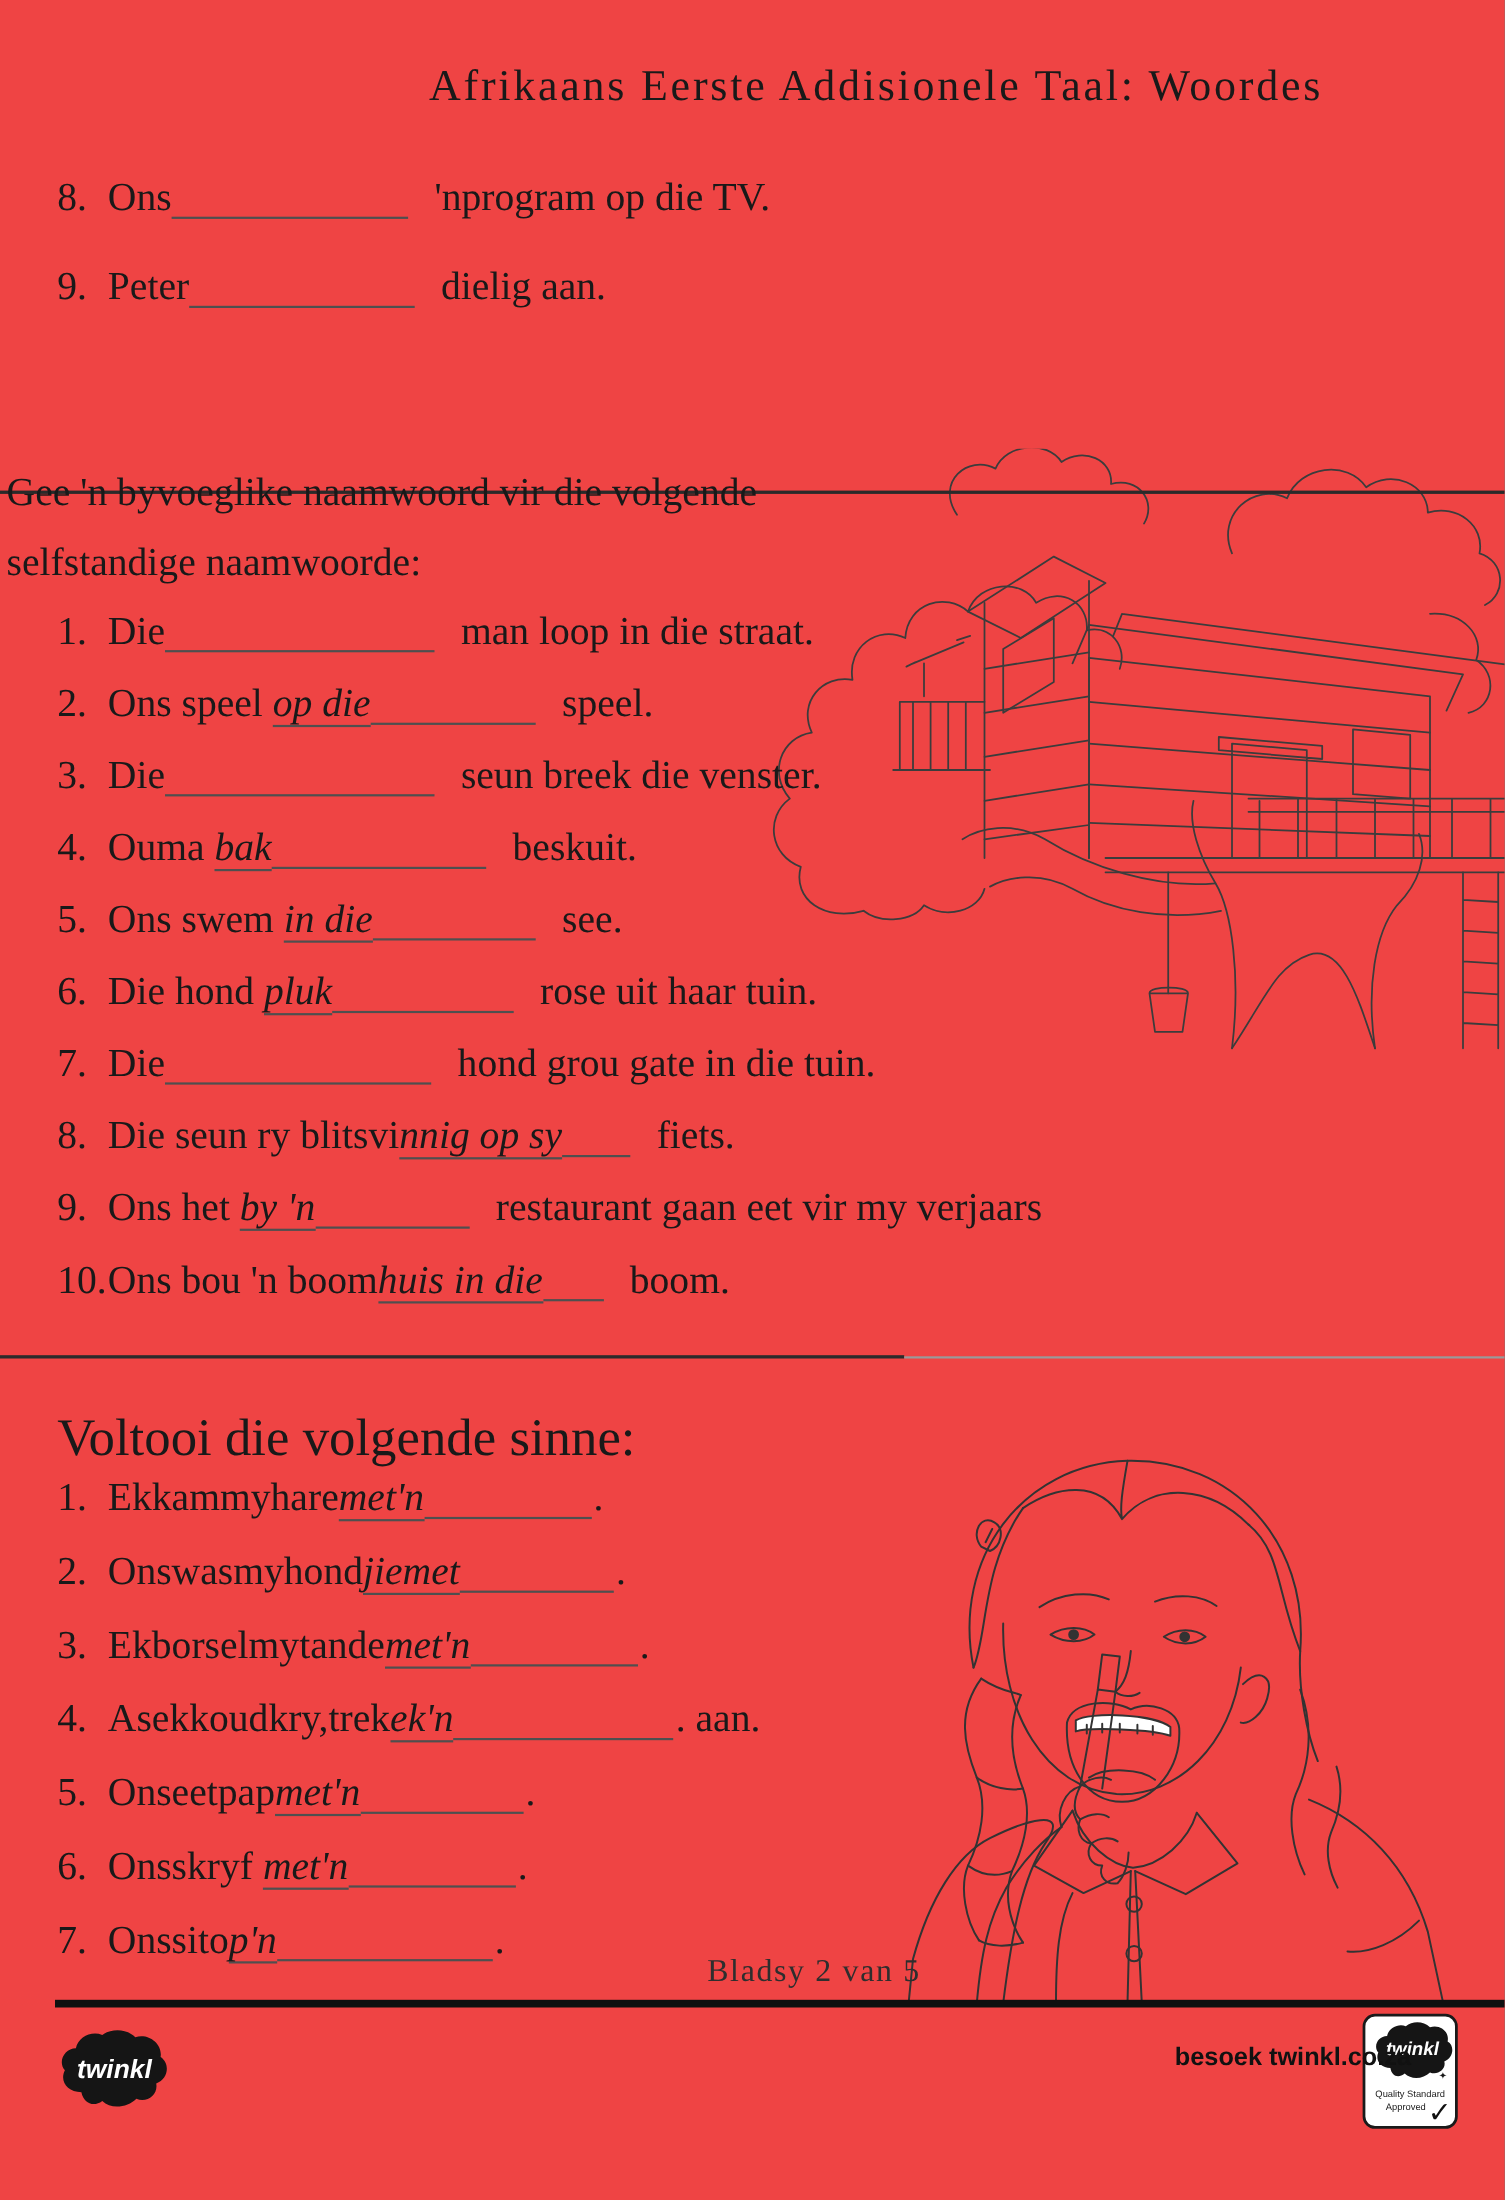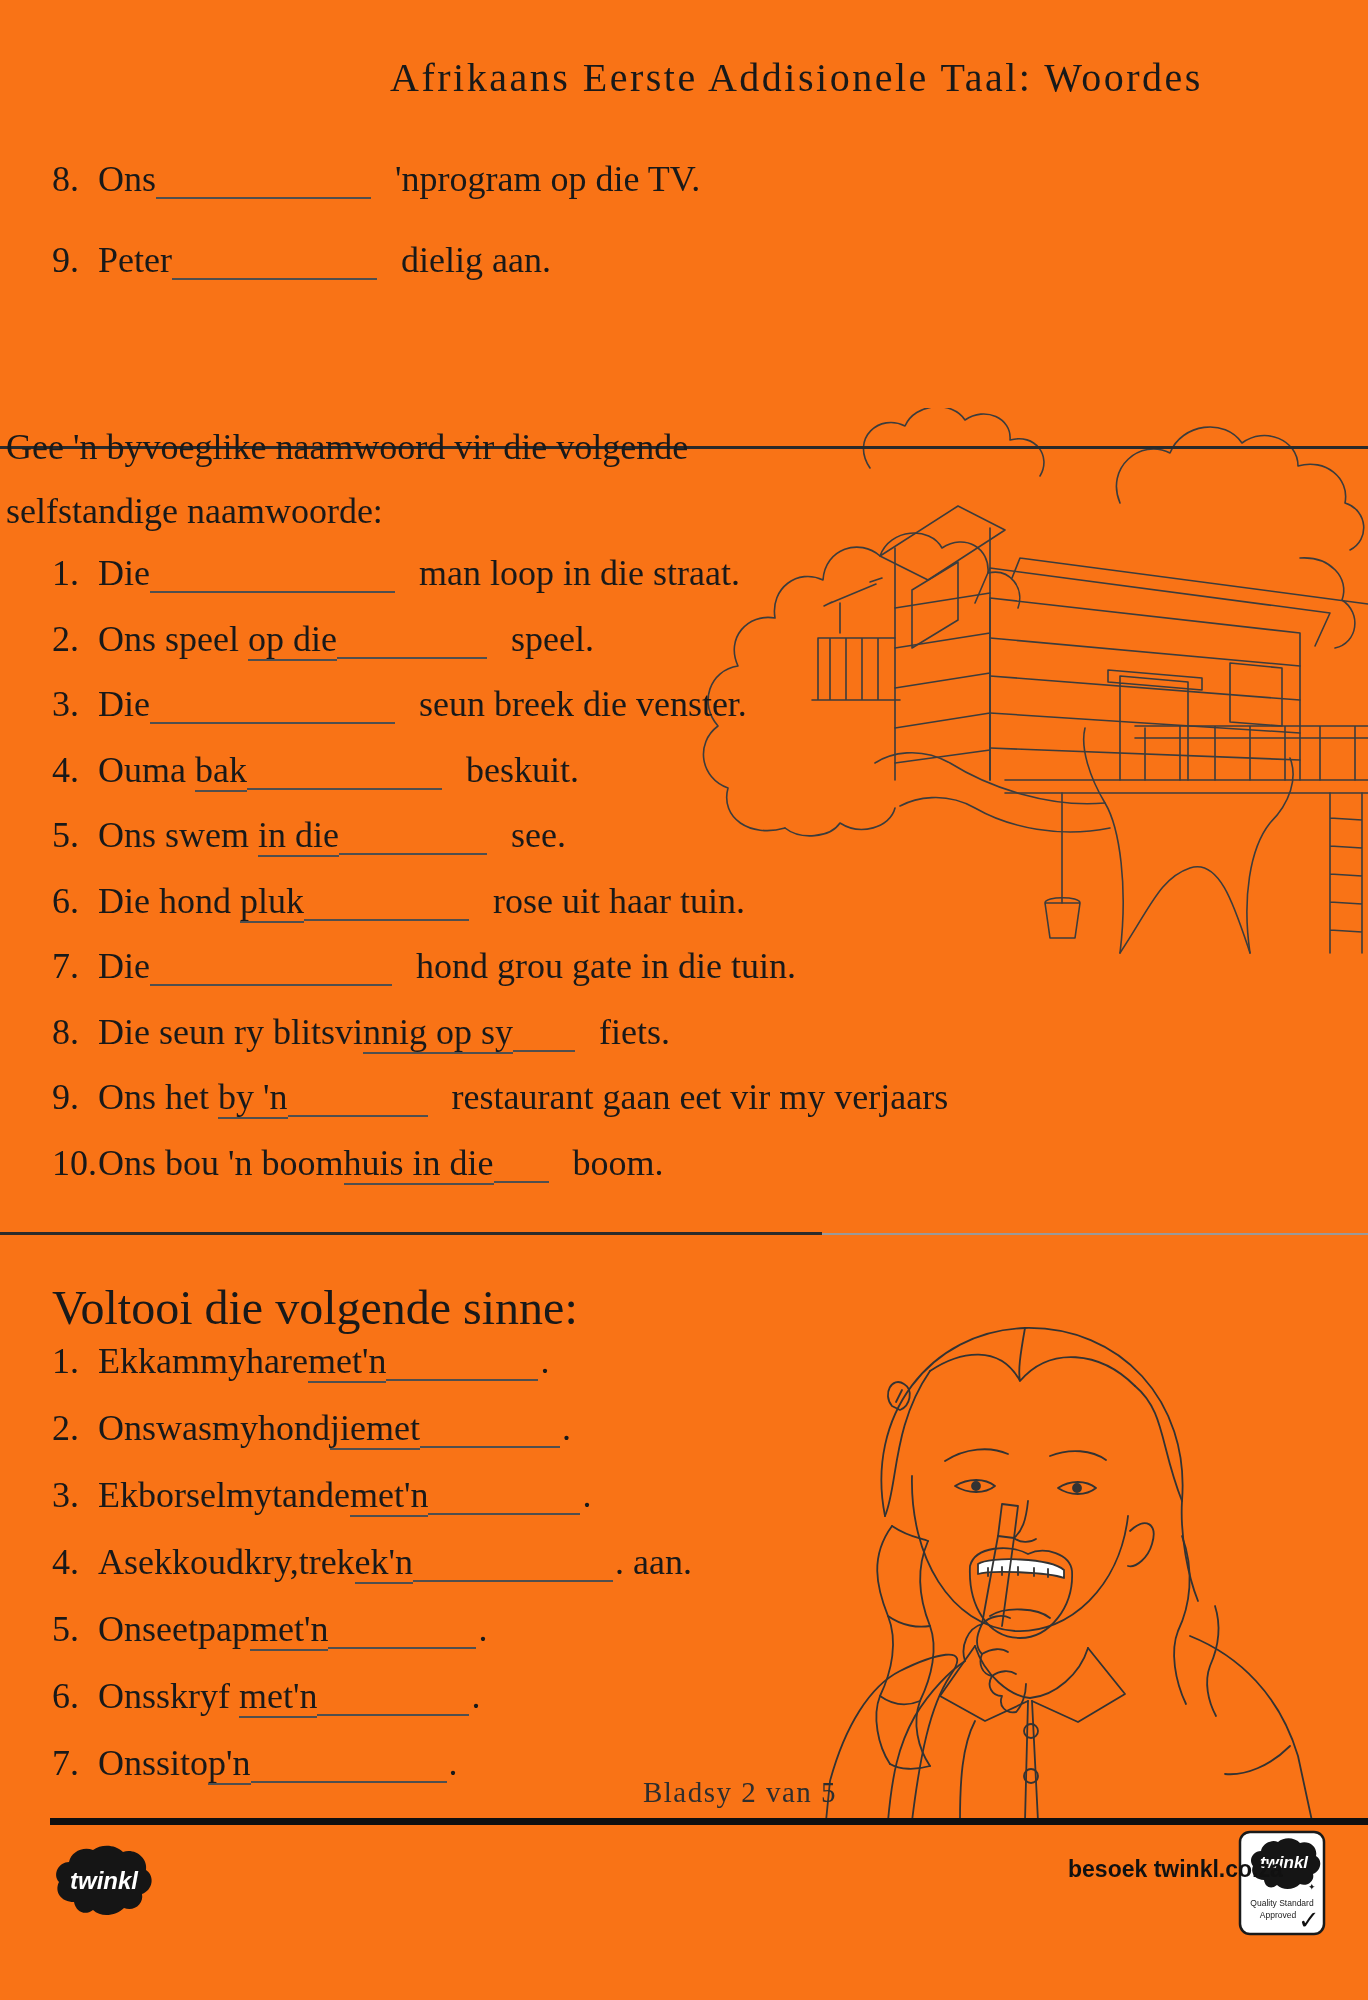--- a/index.html
+++ b/index.html
@@ -1,29 +1,29 @@
 <!DOCTYPE html>
 <html><head>
 <meta charset="utf-8">
 <style>
   *{margin:0;padding:0;box-sizing:border-box;}
   html,body{background:#777;}
-  .page{position:relative;width:1368px;height:2000px;margin:0 auto;background:#f97316;overflow:hidden;
+  .page{position:relative;width:1368px;height:2000px;margin:0 auto;background:#ef4444;overflow:hidden;
         font-family:"Liberation Serif",serif;color:#191919;}
   .txt{z-index:2;}
   .art{z-index:0;}
   .title{position:absolute;left:390px;top:54px;font-size:40px;letter-spacing:2.5px;white-space:nowrap;}
   .rows{position:absolute;left:52px;}
   #s1-items{top:158px;}  #s1-items .row{height:81px;}
   #s2-items{top:552px;}  #s2-items .row{height:65.5px;}
   #s3-items{top:1340px;} #s3-items .row{height:67px;}
   .row{white-space:nowrap;font-size:36px;}
   .num{display:inline-block;width:46px;}
   .blank{display:inline-block;height:1em;border-bottom:2.5px solid #4f4f4f;vertical-align:-8px;}
-  .under{border-bottom:2.5px solid #4f4f4f;}
+  .under{border-bottom:2.5px solid #4f4f4f;font-style:italic;}
   .post{margin-left:24px;}
   .post.tight{margin-left:2px;}
   .h2line{position:absolute;left:6px;font-size:36px;white-space:nowrap;}
   #h2a{top:426px;} #h2b{top:490px;}
   .strike{position:absolute;left:0;top:446px;width:1368px;height:3px;background:#2a2a2a;}
   .divider-dark{position:absolute;left:0;top:1232px;width:822px;height:3px;background:#2b2b2b;}
   .divider-light{position:absolute;left:822px;top:1233px;width:546px;height:2px;background:#9a9a9a;}
   .s3head{position:absolute;left:52px;top:1280px;font-size:48px;white-space:nowrap;}
   .footer-rule{position:absolute;left:50px;top:1818px;width:1318px;height:7px;background:#101010;}
   .logo{position:absolute;left:52px;top:1844px;width:104px;height:74px;}

